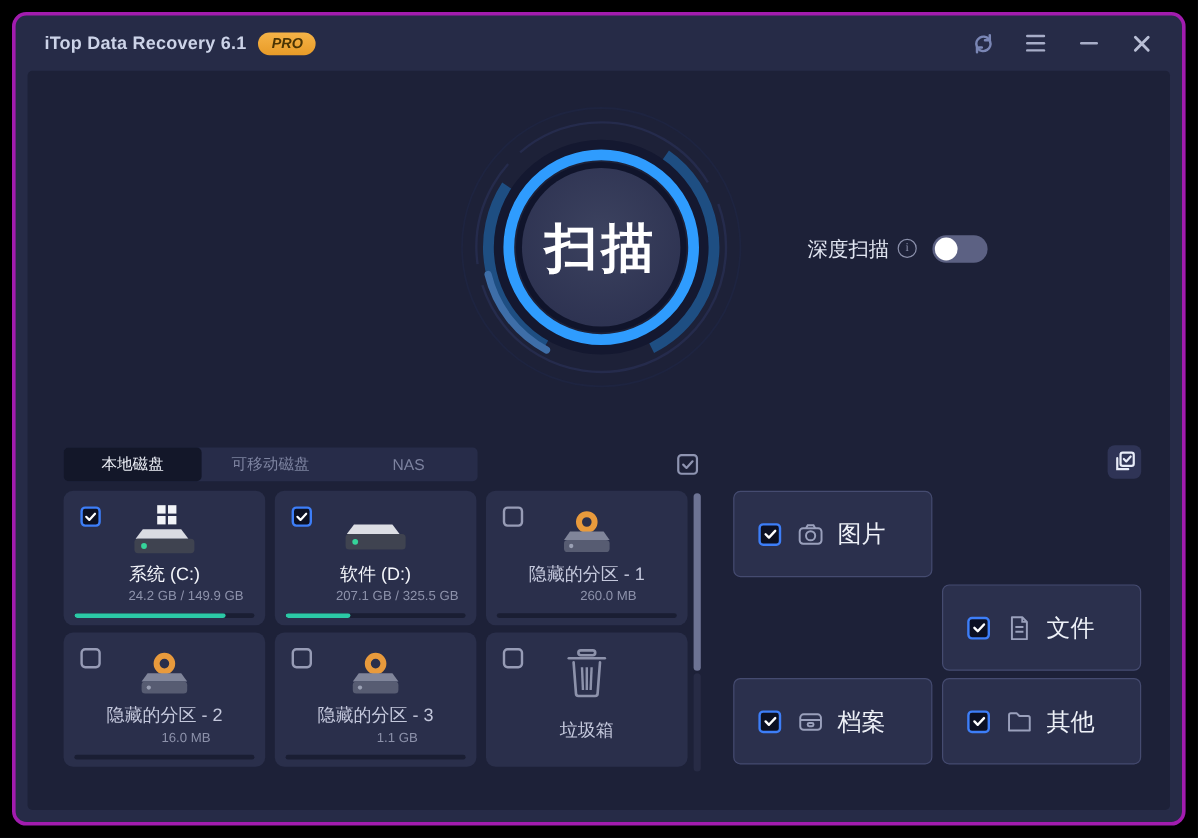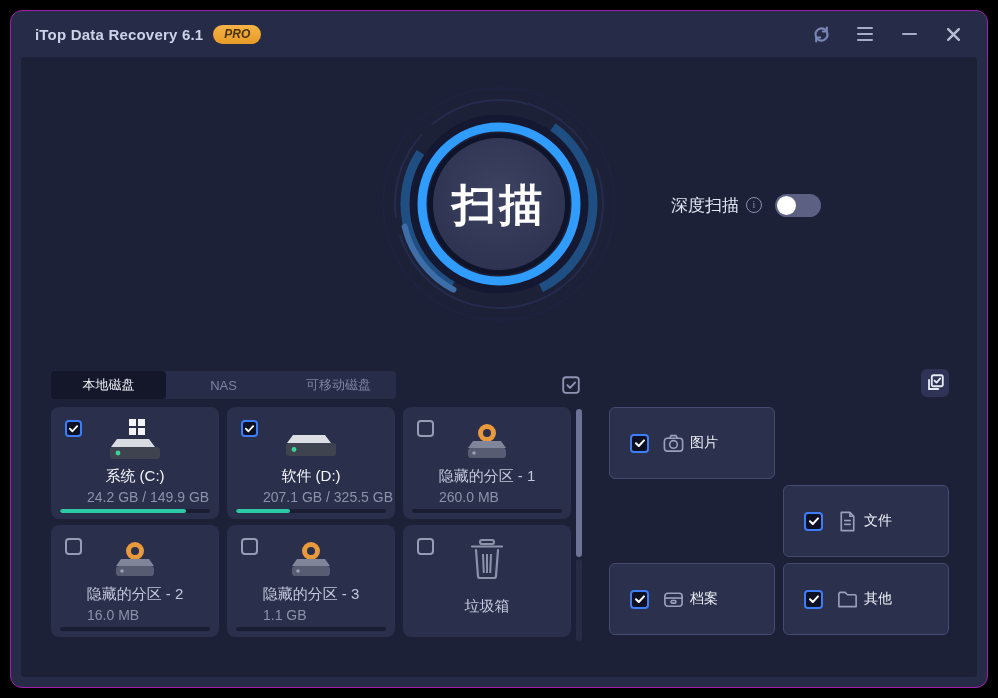--- a/index.html
+++ b/index.html
@@ -1,19 +1,19 @@
 <!DOCTYPE html>
 <html><head>
 <meta charset="utf-8">
 <style>
   * { box-sizing: border-box; margin: 0; padding: 0; }
   html,body { width:998px; height:698px; background:#000; overflow:hidden;
     font-family:"Liberation Sans", sans-serif; }
   .window { position:absolute; left:10px; top:10px; width:978px; height:678px;
-    background:#262b47; border:1px solid #a21caf; border-radius:12px; }
+    background:#262b47; border:3px solid #a21caf; border-radius:12px; }
 
   
   .titlebar { position:absolute; left:0; top:0; right:0; height:46px;
     display:flex; align-items:center; padding:0 24px; }
   .title { color:#ccd3e8; font-weight:bold; font-size:15px; letter-spacing:.2px; }
   .badge { margin-left:10px; background:linear-gradient(#f5b347,#e89b28);
     color:#4a3404; font-size:12px; font-weight:bold; font-style:italic;
     padding:2px 11px 3px; border-radius:10px; }
   .tb-icons { margin-left:auto; display:flex; align-items:center; gap:24px; }
   .tb-btn { width:20px; height:20px; display:flex; align-items:center; justify-content:center; cursor:pointer; }
@@ -53,22 +53,22 @@
 
   
   .disk-card { position:absolute; width:168px; height:112px; background:#2a2f4b;
     border-radius:8px; }
   .disk-card .cb { position:absolute; left:14px; top:13px; }
   .disk-icon { position:absolute; left:0; right:0; top:10px; height:46px;
     display:flex; align-items:flex-end; justify-content:center; }
   .disk-name { position:absolute; left:0; right:0; top:60px; text-align:center;
     color:#f4f6fb; font-size:15px; }
   .disk-name.dim { color:#c4c8dc; }
-  .disk-size { position:absolute; left:0; right:0; top:82px; text-align:left;
-    color:#8d92ab; font-size:14px;margin-left:36px; }
+  .disk-size { position:absolute; left:0; right:0; top:82px; text-align:center;
+    color:#8d92ab; font-size:11px;margin-left:36px; }
   .bar { position:absolute; left:9px; right:9px; bottom:6px; height:4px;
     background:#1a1e33; border-radius:2px; overflow:hidden; }
   .bar .fill { height:100%; background:#2bc9a6; border-radius:2px; width:0; }
 
   
   .cb { width:17px; height:17px; border-radius:4px; display:flex;
     align-items:center; justify-content:center; cursor:pointer; }
   .cb.on { background:#0c1022; border:2px solid #3d7ef8; }
   .cb.off { background:transparent; border:2px solid #979cb6; }
 
@@ -78,21 +78,21 @@
     background:#6d7394; border-radius:3px; cursor:pointer; }
   .scroll-track-rest { position:absolute; left:0; top:152px; width:6px; height:82px;
     background:#272b45; border-radius:3px; }
 
   
   .ft-card { position:absolute; width:166px; height:72px; background:#2b304d;
     border:1px solid #454b70; border-radius:6px; display:flex; align-items:center;
     padding-left:20px; cursor:pointer; }
   .ft-card .cb { width:19px; height:19px; }
   .ft-icon { margin-left:13px; display:flex; align-items:center; }
-  .ft-label { margin-left:5px; color:#eef1f8; font-size:14px; }
+  .ft-label { margin-left:11px; color:#eef1f8; font-size:20px; }
 </style>
 </head>
 <body>
 
 <div class="window">
 
   <div class="titlebar">
     <span class="title">iTop Data Recovery 6.1</span>
     <span class="badge">PRO</span>
     <div class="tb-icons">
@@ -145,22 +145,22 @@
     <div class="deepscan">
       <span class="deepscan-label">深度扫描</span>
       <span class="info-icon">i</span>
       <div class="toggle">
         <div class="knob"></div>
       </div>
     </div>
 
     <div class="tabbar">
       <div class="tab active">本地磁盘</div>
+      <div class="tab">可移动磁盘</div>
       <div class="tab">NAS</div>
-      <div class="tab">可移动磁盘</div>
     </div>
 
     <div class="selall selall-left">
       <svg width="22" height="22" viewBox="0 0 24 24">
         <rect x="3.5" y="3.5" width="17" height="17" rx="3" fill="none" stroke="#8f95b2" stroke-width="2"></rect>
         <path d="M8 12.2 L11 15.2 L16.5 9.2" fill="none" stroke="#8f95b2" stroke-width="2" stroke-linecap="round" stroke-linejoin="round"></path>
       </svg>
     </div>
     <div class="selall selall-right">
       <svg width="22" height="22" viewBox="0 0 24 24">

